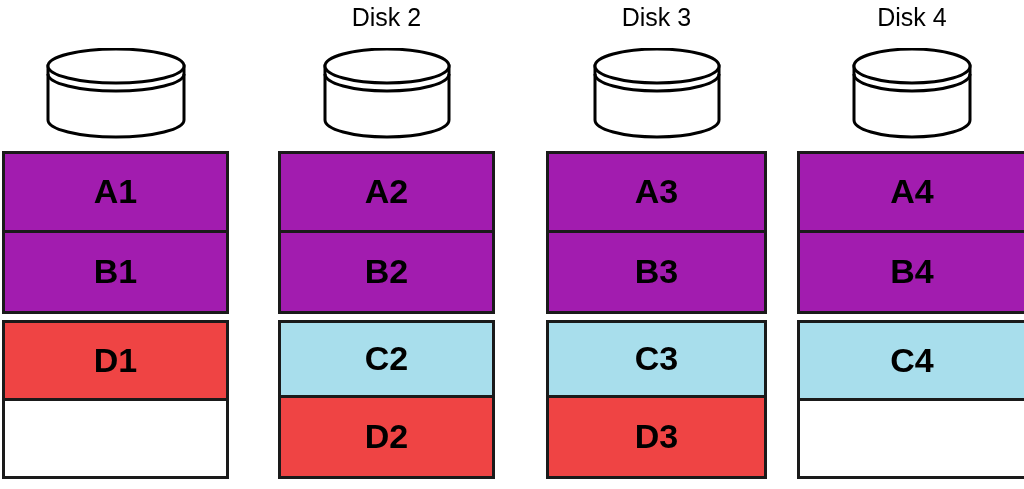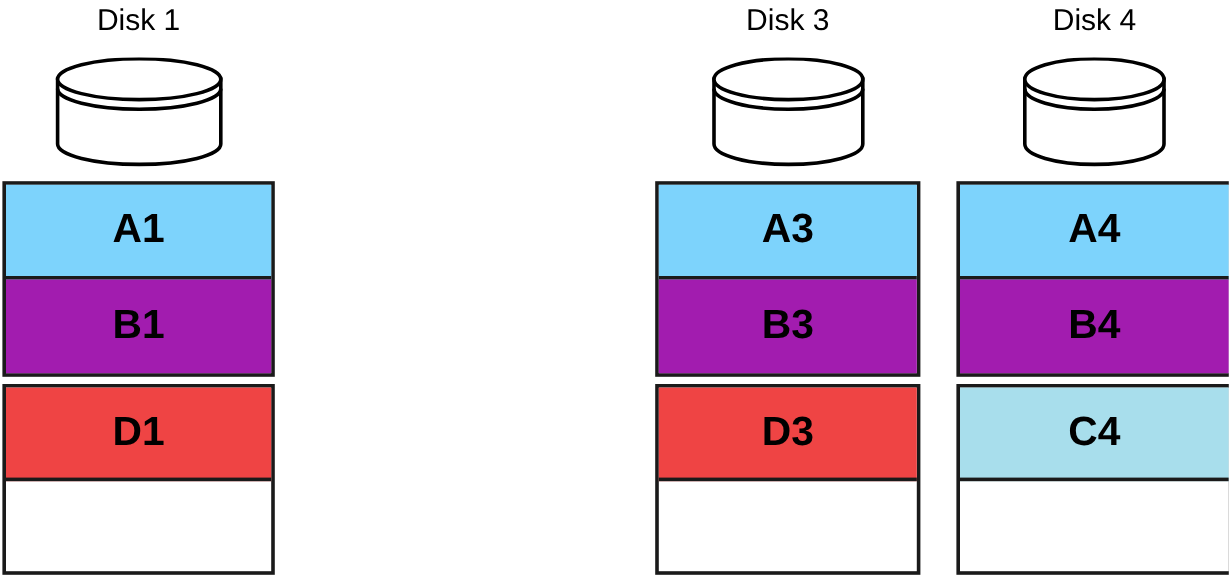--- a/index.html
+++ b/index.html
@@ -91,69 +91,90 @@
     height: 50%;
   }
   .stack-bottom .block:first-child {
     height: 49%;
     border-bottom: 3px solid #1a1a1a;
   }
   .stack-bottom .block:last-child {
     height: 51%;
   }
 
-  .block-a { background: #7dd3fc; }
+  .block-a { background: #a21caf; }
   .block-b { background: #a21caf; }
   .block-c { background: #A8DEEC; }
   .block-d { background: #ef4444; }
 </style>
 </head>
 <body>
 
 <div id="diagram">
 
   <div class="disk-column" style="left:2px; width:227px;">
-    <div class="disk-title">Disk 1</div>
 
     <div class="cylinder-wrap">
       <svg class="cylinder-svg" width="144" height="92" viewBox="0 0 144 92" xmlns="http://www.w3.org/2000/svg">
         <path d="M4,18 L4,72 A68,17 0 0 0 140,72 L140,18 Z" fill="#ffffff" stroke="#000000" stroke-width="3"></path>
         <ellipse cx="72" cy="18" rx="68" ry="17" fill="#ffffff" stroke="#000000" stroke-width="3"></ellipse>
         <path d="M4,26 A68,17 0 0 0 140,26" fill="none" stroke="#000000" stroke-width="3"></path>
       </svg>
     </div>
 
     <div class="stack stack-top">
       <div class="block block-a">A1</div>
       <div class="block block-b">B1</div>
     </div>
 
     <div class="stack stack-bottom">
       <div class="block block-d">D1</div>
     </div>
   </div>
 
+  <div class="disk-column" style="left:278px; width:217px;">
+    <div class="disk-title">Disk 2</div>
+
+    <div class="cylinder-wrap">
+      <svg class="cylinder-svg" width="132" height="92" viewBox="0 0 132 92" xmlns="http://www.w3.org/2000/svg">
+        <path d="M4,18 L4,72 A62,17 0 0 0 128,72 L128,18 Z" fill="#ffffff" stroke="#000000" stroke-width="3"></path>
+        <ellipse cx="66" cy="18" rx="62" ry="17" fill="#ffffff" stroke="#000000" stroke-width="3"></ellipse>
+        <path d="M4,26 A62,17 0 0 0 128,26" fill="none" stroke="#000000" stroke-width="3"></path>
+      </svg>
+    </div>
+
+    <div class="stack stack-top">
+      <div class="block block-a">A2</div>
+      <div class="block block-b">B2</div>
+    </div>
+
+    <div class="stack stack-bottom">
+      <div class="block block-c">C2</div>
+      <div class="block block-d">D2</div>
+    </div>
+  </div>
 
   <div class="disk-column" style="left:546px; width:221px;">
     <div class="disk-title">Disk 3</div>
 
     <div class="cylinder-wrap">
       <svg class="cylinder-svg" width="132" height="92" viewBox="0 0 132 92" xmlns="http://www.w3.org/2000/svg">
         <path d="M4,18 L4,72 A62,17 0 0 0 128,72 L128,18 Z" fill="#ffffff" stroke="#000000" stroke-width="3"></path>
         <ellipse cx="66" cy="18" rx="62" ry="17" fill="#ffffff" stroke="#000000" stroke-width="3"></ellipse>
         <path d="M4,26 A62,17 0 0 0 128,26" fill="none" stroke="#000000" stroke-width="3"></path>
       </svg>
     </div>
 
     <div class="stack stack-top">
       <div class="block block-a">A3</div>
       <div class="block block-b">B3</div>
     </div>
 
     <div class="stack stack-bottom">
+      <div class="block block-c">C3</div>
       <div class="block block-d">D3</div>
     </div>
   </div>
 
   <div class="disk-column" style="left:797px; width:230px;">
     <div class="disk-title">Disk 4</div>
 
     <div class="cylinder-wrap">
       <svg class="cylinder-svg" width="124" height="92" viewBox="0 0 124 92" xmlns="http://www.w3.org/2000/svg">
         <path d="M4,18 L4,72 A58,17 0 0 0 120,72 L120,18 Z" fill="#ffffff" stroke="#000000" stroke-width="3"></path>

